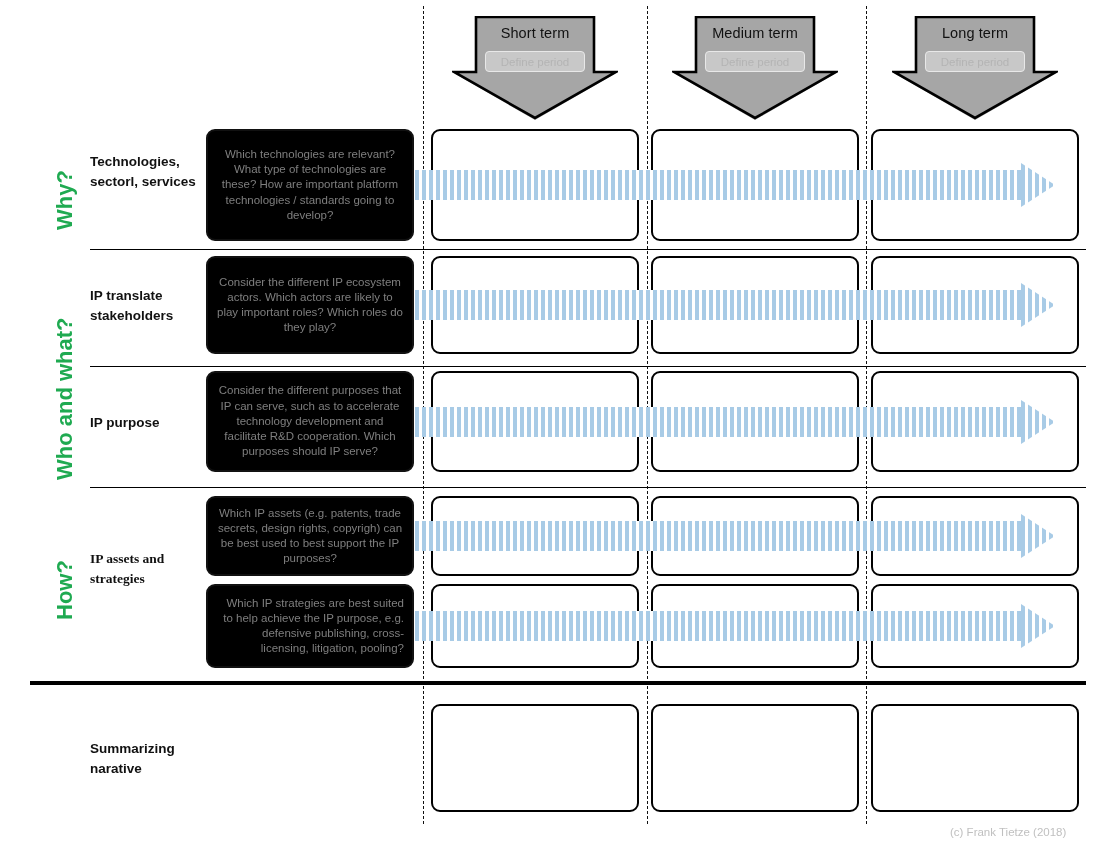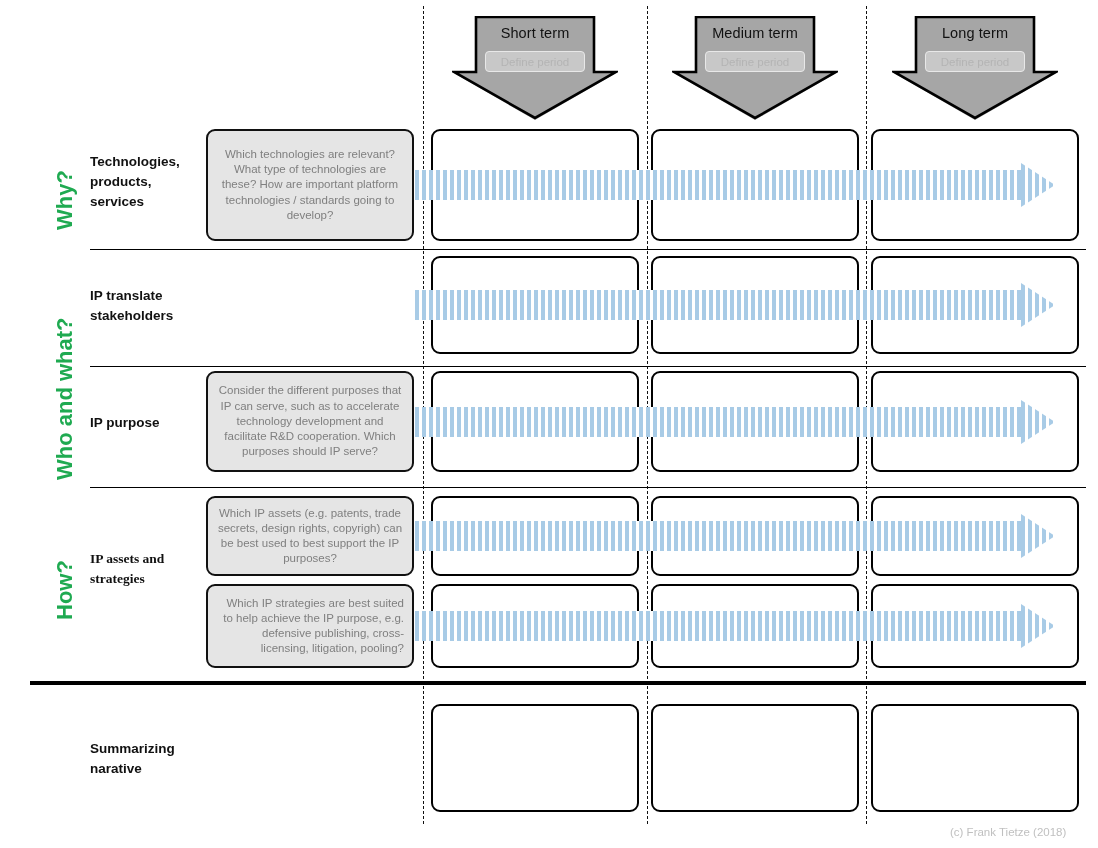--- a/index.html
+++ b/index.html
@@ -79,21 +79,21 @@
     font-size:13.5px;
     font-weight:bold;
     color:#111;
     line-height:20px;
     width:115px;
   }
 
   
   .prompt{
     position:absolute;
-    background:#e5e5e5;
+    background:#000000;
     border:2px solid #111;
     border-radius:9px;
     box-sizing:border-box;
     color:#7f7f7f;
     font-size:11.5px;
     line-height:15.2px;
     text-align:center;
     display:flex;
     align-items:center;
     justify-content:center;
@@ -181,31 +181,32 @@
 
   <div class="side-label" style="left:52px;top:230px;">Why?</div>
   <div class="side-label" style="left:52px;top:480px;">Who and what?</div>
   <div class="side-label" style="left:52px;top:620px;">How?</div>
 
   <div class="hrule thin" style="left:90px;top:249px;width:996px;"></div>
   <div class="hrule thin" style="left:90px;top:366px;width:996px;"></div>
   <div class="hrule thin" style="left:90px;top:487px;width:996px;"></div>
   <div class="hrule thick" style="left:30px;top:681px;width:1056px;"></div>
 
-  <div class="row-title" style="left:90px;top:152px;">Technologies, products, services</div>
+  <div class="row-title" style="left:90px;top:152px;">Technologies, sectorl, services</div>
   <div class="prompt" style="left:206px;top:129px;width:208px;height:112px;">Which technologies are relevant? What type of technologies are these? How are important platform technologies / standards going to develop?</div>
   <div class="answer" style="left:431px;top:129px;width:208px;height:112px;"></div>
   <div class="answer" style="left:651px;top:129px;width:208px;height:112px;"></div>
   <div class="answer" style="left:871px;top:129px;width:208px;height:112px;"></div>
   <div class="striped-arrow" style="left:415px;top:163px;width:640px;">
     <div class="bar" style="width:606px;"></div>
     <div class="head" style="left:606px;"></div>
   </div>
 
   <div class="row-title" style="left:90px;top:286px;">IP translate stakeholders</div>
+  <div class="prompt" style="left:206px;top:256px;width:208px;height:98px;">Consider the different IP ecosystem actors. Which actors are likely to play important roles? Which roles do they play?</div>
   <div class="answer" style="left:431px;top:256px;width:208px;height:98px;"></div>
   <div class="answer" style="left:651px;top:256px;width:208px;height:98px;"></div>
   <div class="answer" style="left:871px;top:256px;width:208px;height:98px;"></div>
   <div class="striped-arrow" style="left:415px;top:283px;width:640px;">
     <div class="bar" style="width:606px;"></div>
     <div class="head" style="left:606px;"></div>
   </div>
 
   <div class="row-title" style="left:90px;top:413px;">IP purpose</div>
   <div class="prompt" style="left:206px;top:371px;width:208px;height:101px;text-align:center;">Consider the different purposes that IP can serve, such as to accelerate technology development and facilitate R&amp;D cooperation. Which purposes should IP serve?</div>

